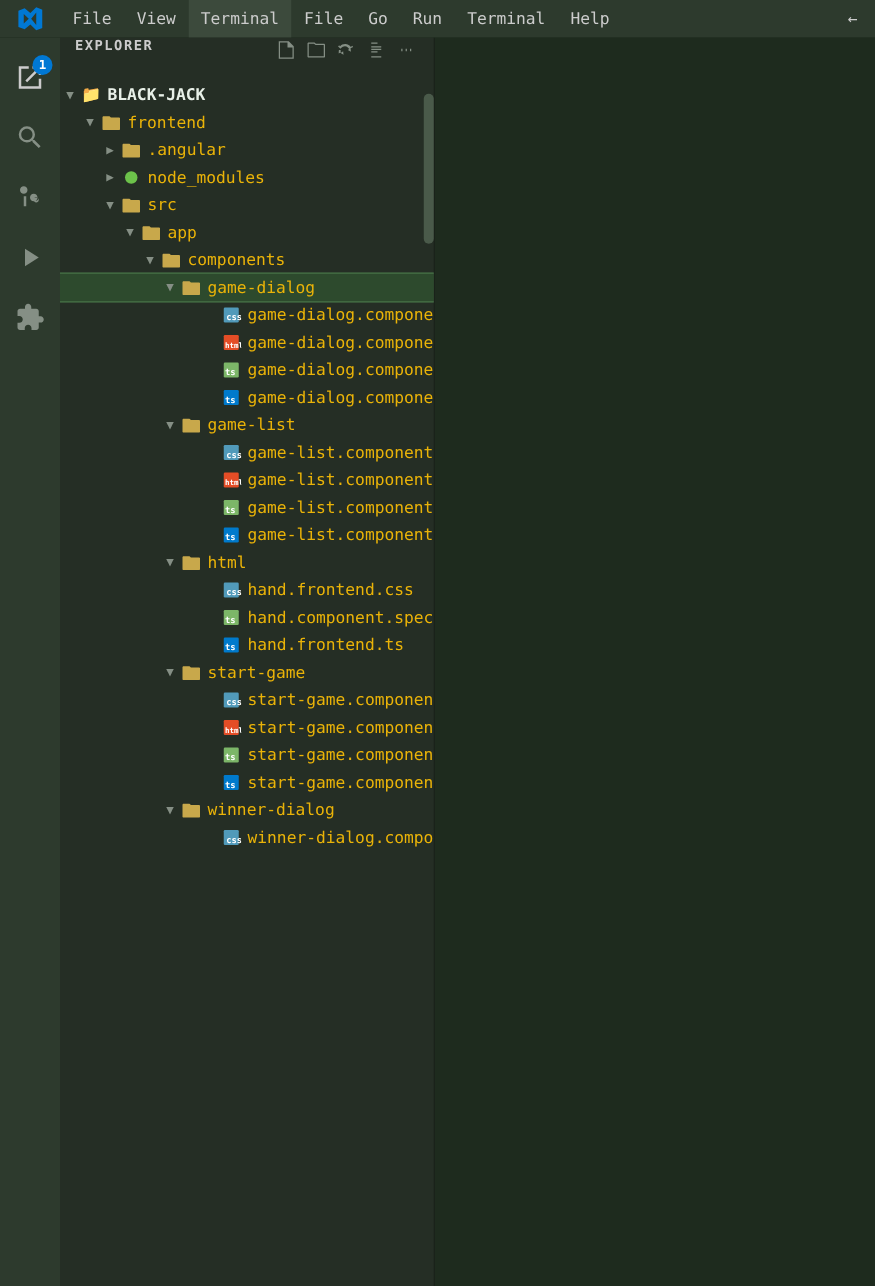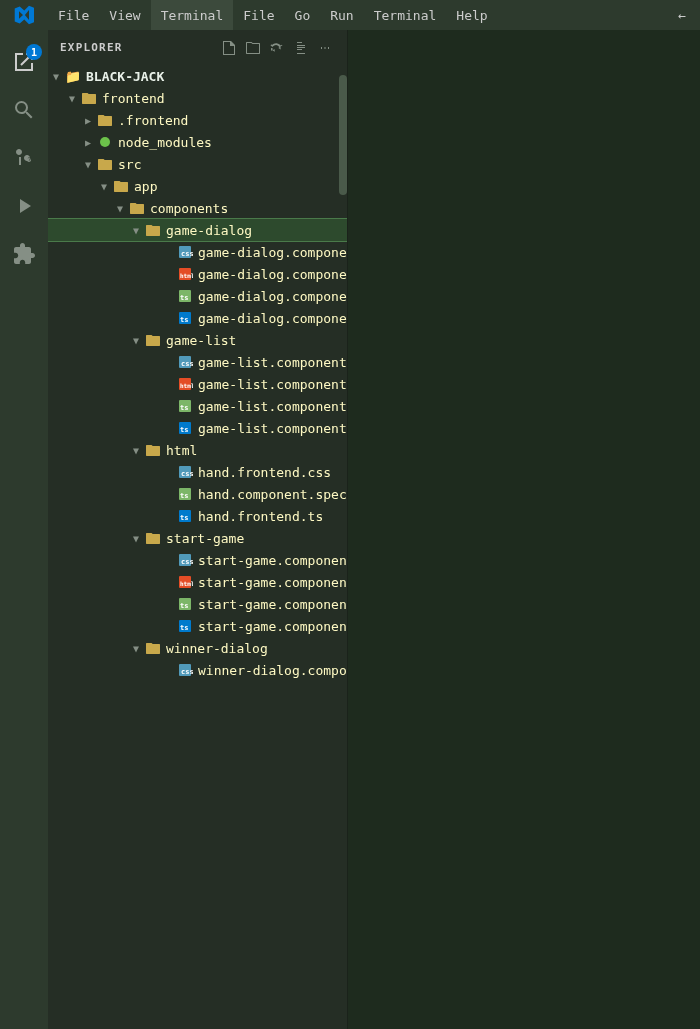--- a/index.html
+++ b/index.html
@@ -111,21 +111,21 @@
       background: #252e25;
       display: flex;
       flex-direction: column;
       flex-shrink: 0;
       border-right: 1px solid #1a221a;
       position: relative;
     }
     .explorer-header {
       height: 35px;
       display: flex;
-      align-items: center;
+      align-items: flex-start;
       padding: 0 12px;
       justify-content: space-between;
       flex-shrink: 0;
     }
     .explorer-title {
       font-size: 11px;
       font-weight: 700;
       letter-spacing: 1.2px;
       color: #cccccc;
       text-transform: uppercase;
@@ -179,21 +179,21 @@
     .tree-icon {
       width: 18px;
       height: 18px;
       display: inline-flex;
       align-items: center;
       justify-content: center;
       flex-shrink: 0;
       margin-right: 4px;
     }
     .tree-label {
-      color: #fef9c3;
+      color: #eab308;
       font-size: 13px;
     }
     .tree-label.bold { font-weight: 700; color: #e8f0e8; }
 
     
     .scrollbar-track {
       position: absolute;
       right: 0;
       top: 35px;
       bottom: 0;
@@ -332,21 +332,21 @@
       </div>
 
       <div class="tree-item">
         <div class="tree-indent" style="width:32px"></div>
         <div class="tree-arrow">▶</div>
         <div class="tree-icon">
           <svg width="16" height="16" viewBox="0 0 16 16">
               <path d="M1.5 14h13l.5-.5v-9l-.5-.5H7.71l-.85-.85L6.5 3h-5l-.5.5v10l.5.5z" fill="#c8a84b"></path>
             </svg>
         </div>
-        <span class="tree-label">.frontend</span>
+        <span class="tree-label">.angular</span>
       </div>
 
       <div class="tree-item">
         <div class="tree-indent" style="width:32px"></div>
         <div class="tree-arrow">▶</div>
         <div class="tree-icon">
           <svg width="16" height="16" viewBox="0 0 16 16" fill="#6cc24a">
               <circle cx="8" cy="8" r="5"></circle>
             </svg>
         </div>

